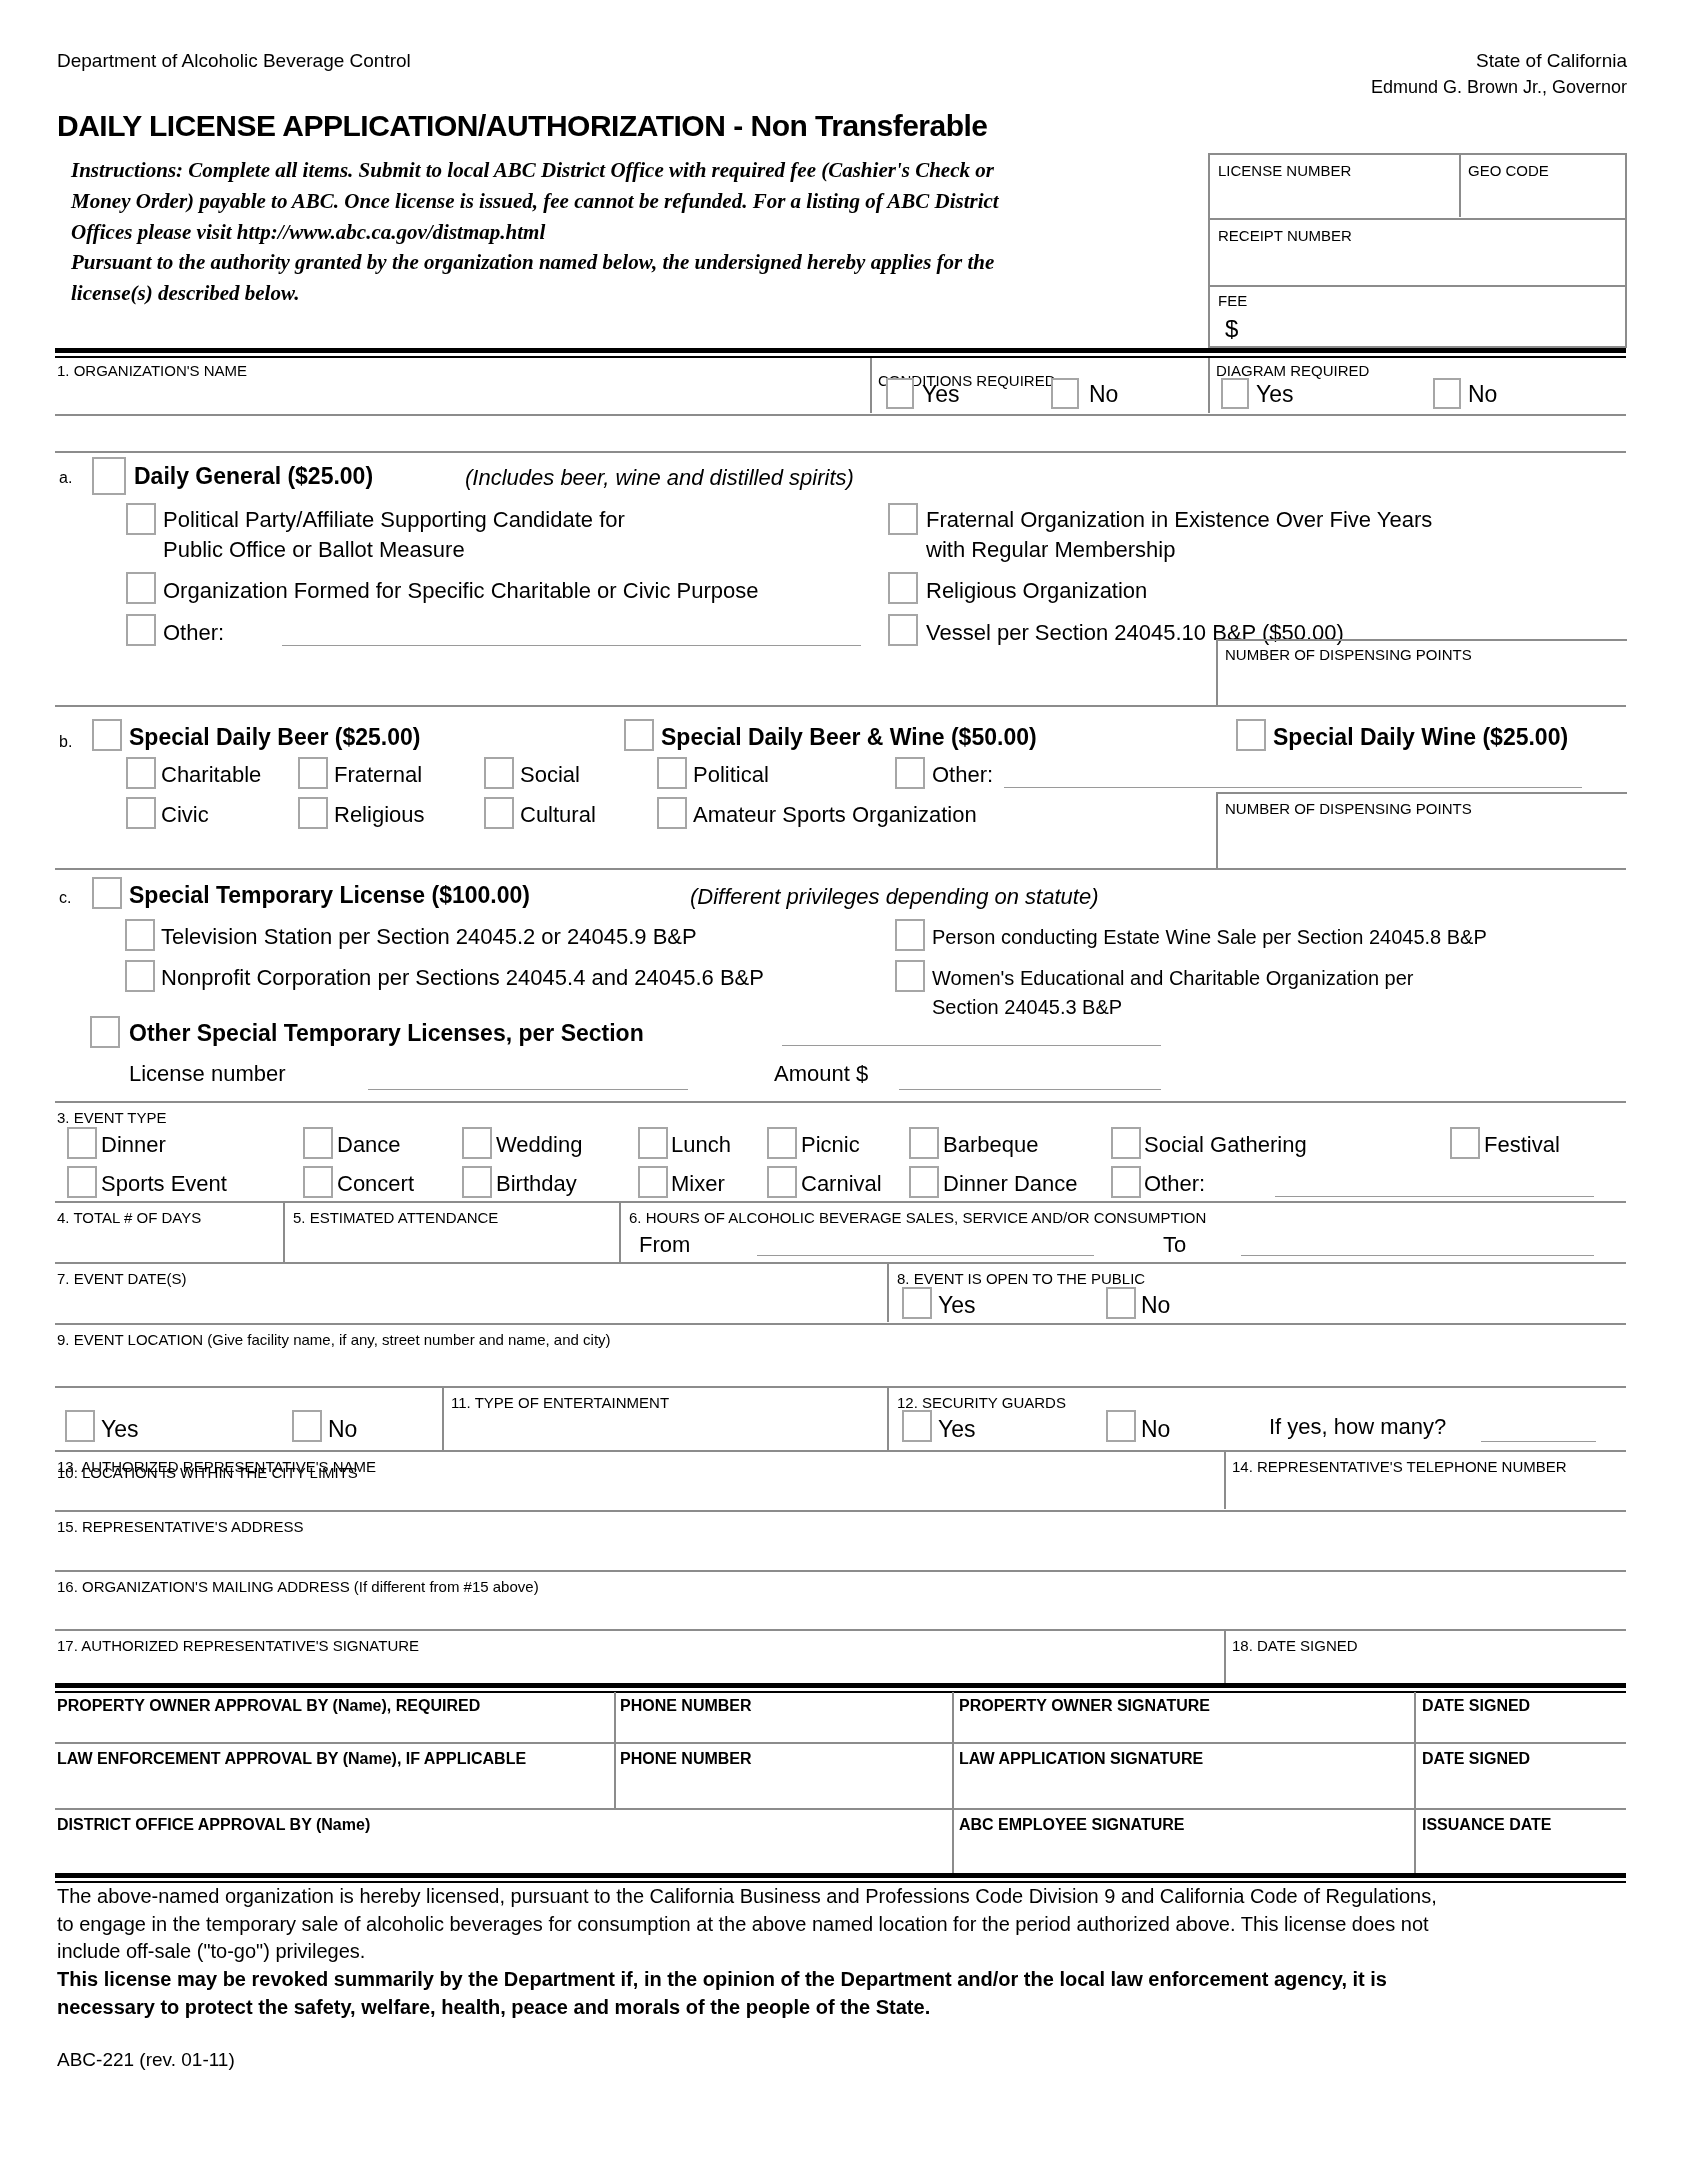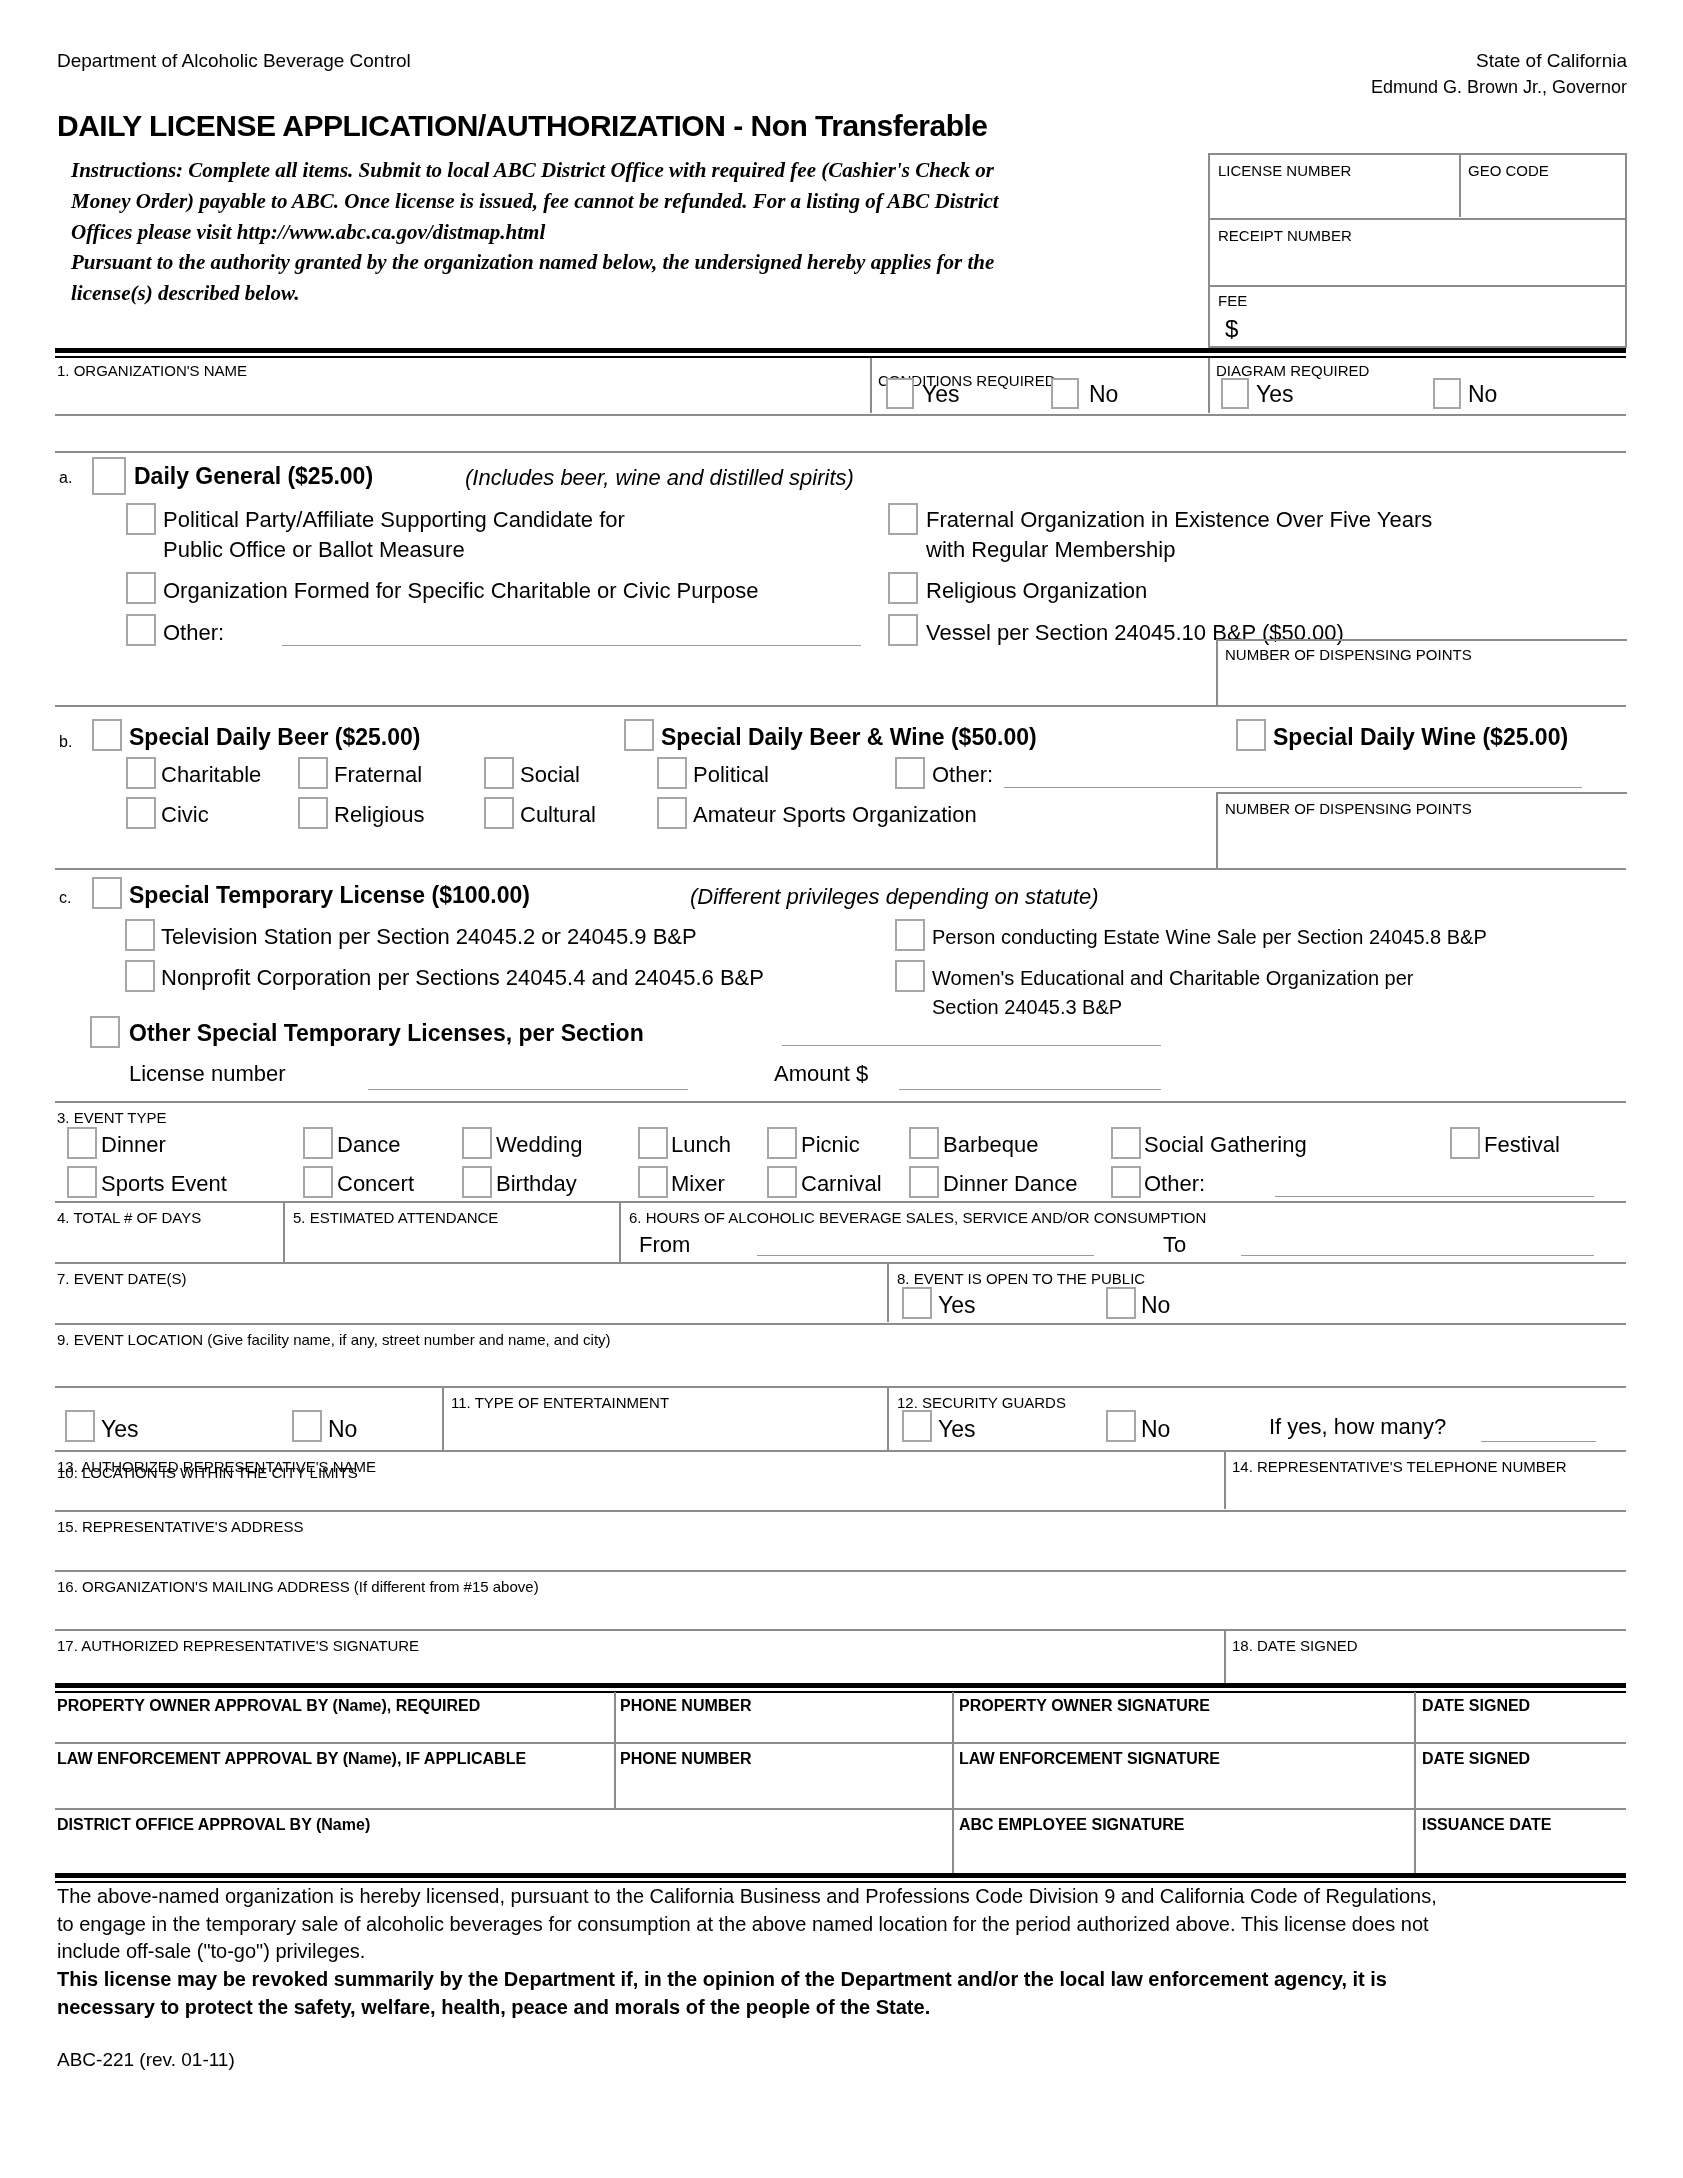--- a/index.html
+++ b/index.html
@@ -258,21 +258,21 @@
   <div class="vl" style="left:1414px;top:1692px;height:181px;"></div>
 
   <div class="t s16b" style="left:57px;top:1697px;">PROPERTY OWNER APPROVAL BY (Name), REQUIRED</div>
   <div class="t s16b" style="left:620px;top:1697px;">PHONE NUMBER</div>
   <div class="t s16b" style="left:959px;top:1697px;">PROPERTY OWNER SIGNATURE</div>
   <div class="t s16b" style="left:1422px;top:1697px;">DATE SIGNED</div>
   <div class="hl" style="left:55px;top:1742px;width:1571px;"></div>
 
   <div class="t s16b" style="left:57px;top:1750px;">LAW ENFORCEMENT APPROVAL BY (Name), IF APPLICABLE</div>
   <div class="t s16b" style="left:620px;top:1750px;">PHONE NUMBER</div>
-  <div class="t s16b" style="left:959px;top:1750px;">LAW ENFORCEMENT SIGNATURE</div>
+  <div class="t s16b" style="left:959px;top:1750px;">LAW APPLICATION SIGNATURE</div>
   <div class="t s16b" style="left:1422px;top:1750px;">DATE SIGNED</div>
   <div class="hl" style="left:55px;top:1808px;width:1571px;"></div>
 
   <div class="t s16b" style="left:57px;top:1816px;">DISTRICT OFFICE APPROVAL BY (Name)</div>
   <div class="t s16b" style="left:959px;top:1816px;">ABC EMPLOYEE SIGNATURE</div>
   <div class="t s16b" style="left:1422px;top:1816px;">ISSUANCE DATE</div>
   <div class="dbl" style="top:1873px;"></div>
 
   <div class="t footer20" style="left:57px;top:1885px;">The above-named organization is hereby licensed, pursuant to the California Business and Professions Code Division 9 and California Code of Regulations,</div>
   <div class="t footer20" style="left:57px;top:1913px;">to engage in the temporary sale of alcoholic beverages for consumption at the above named location for the period authorized above.  This license does not</div>

